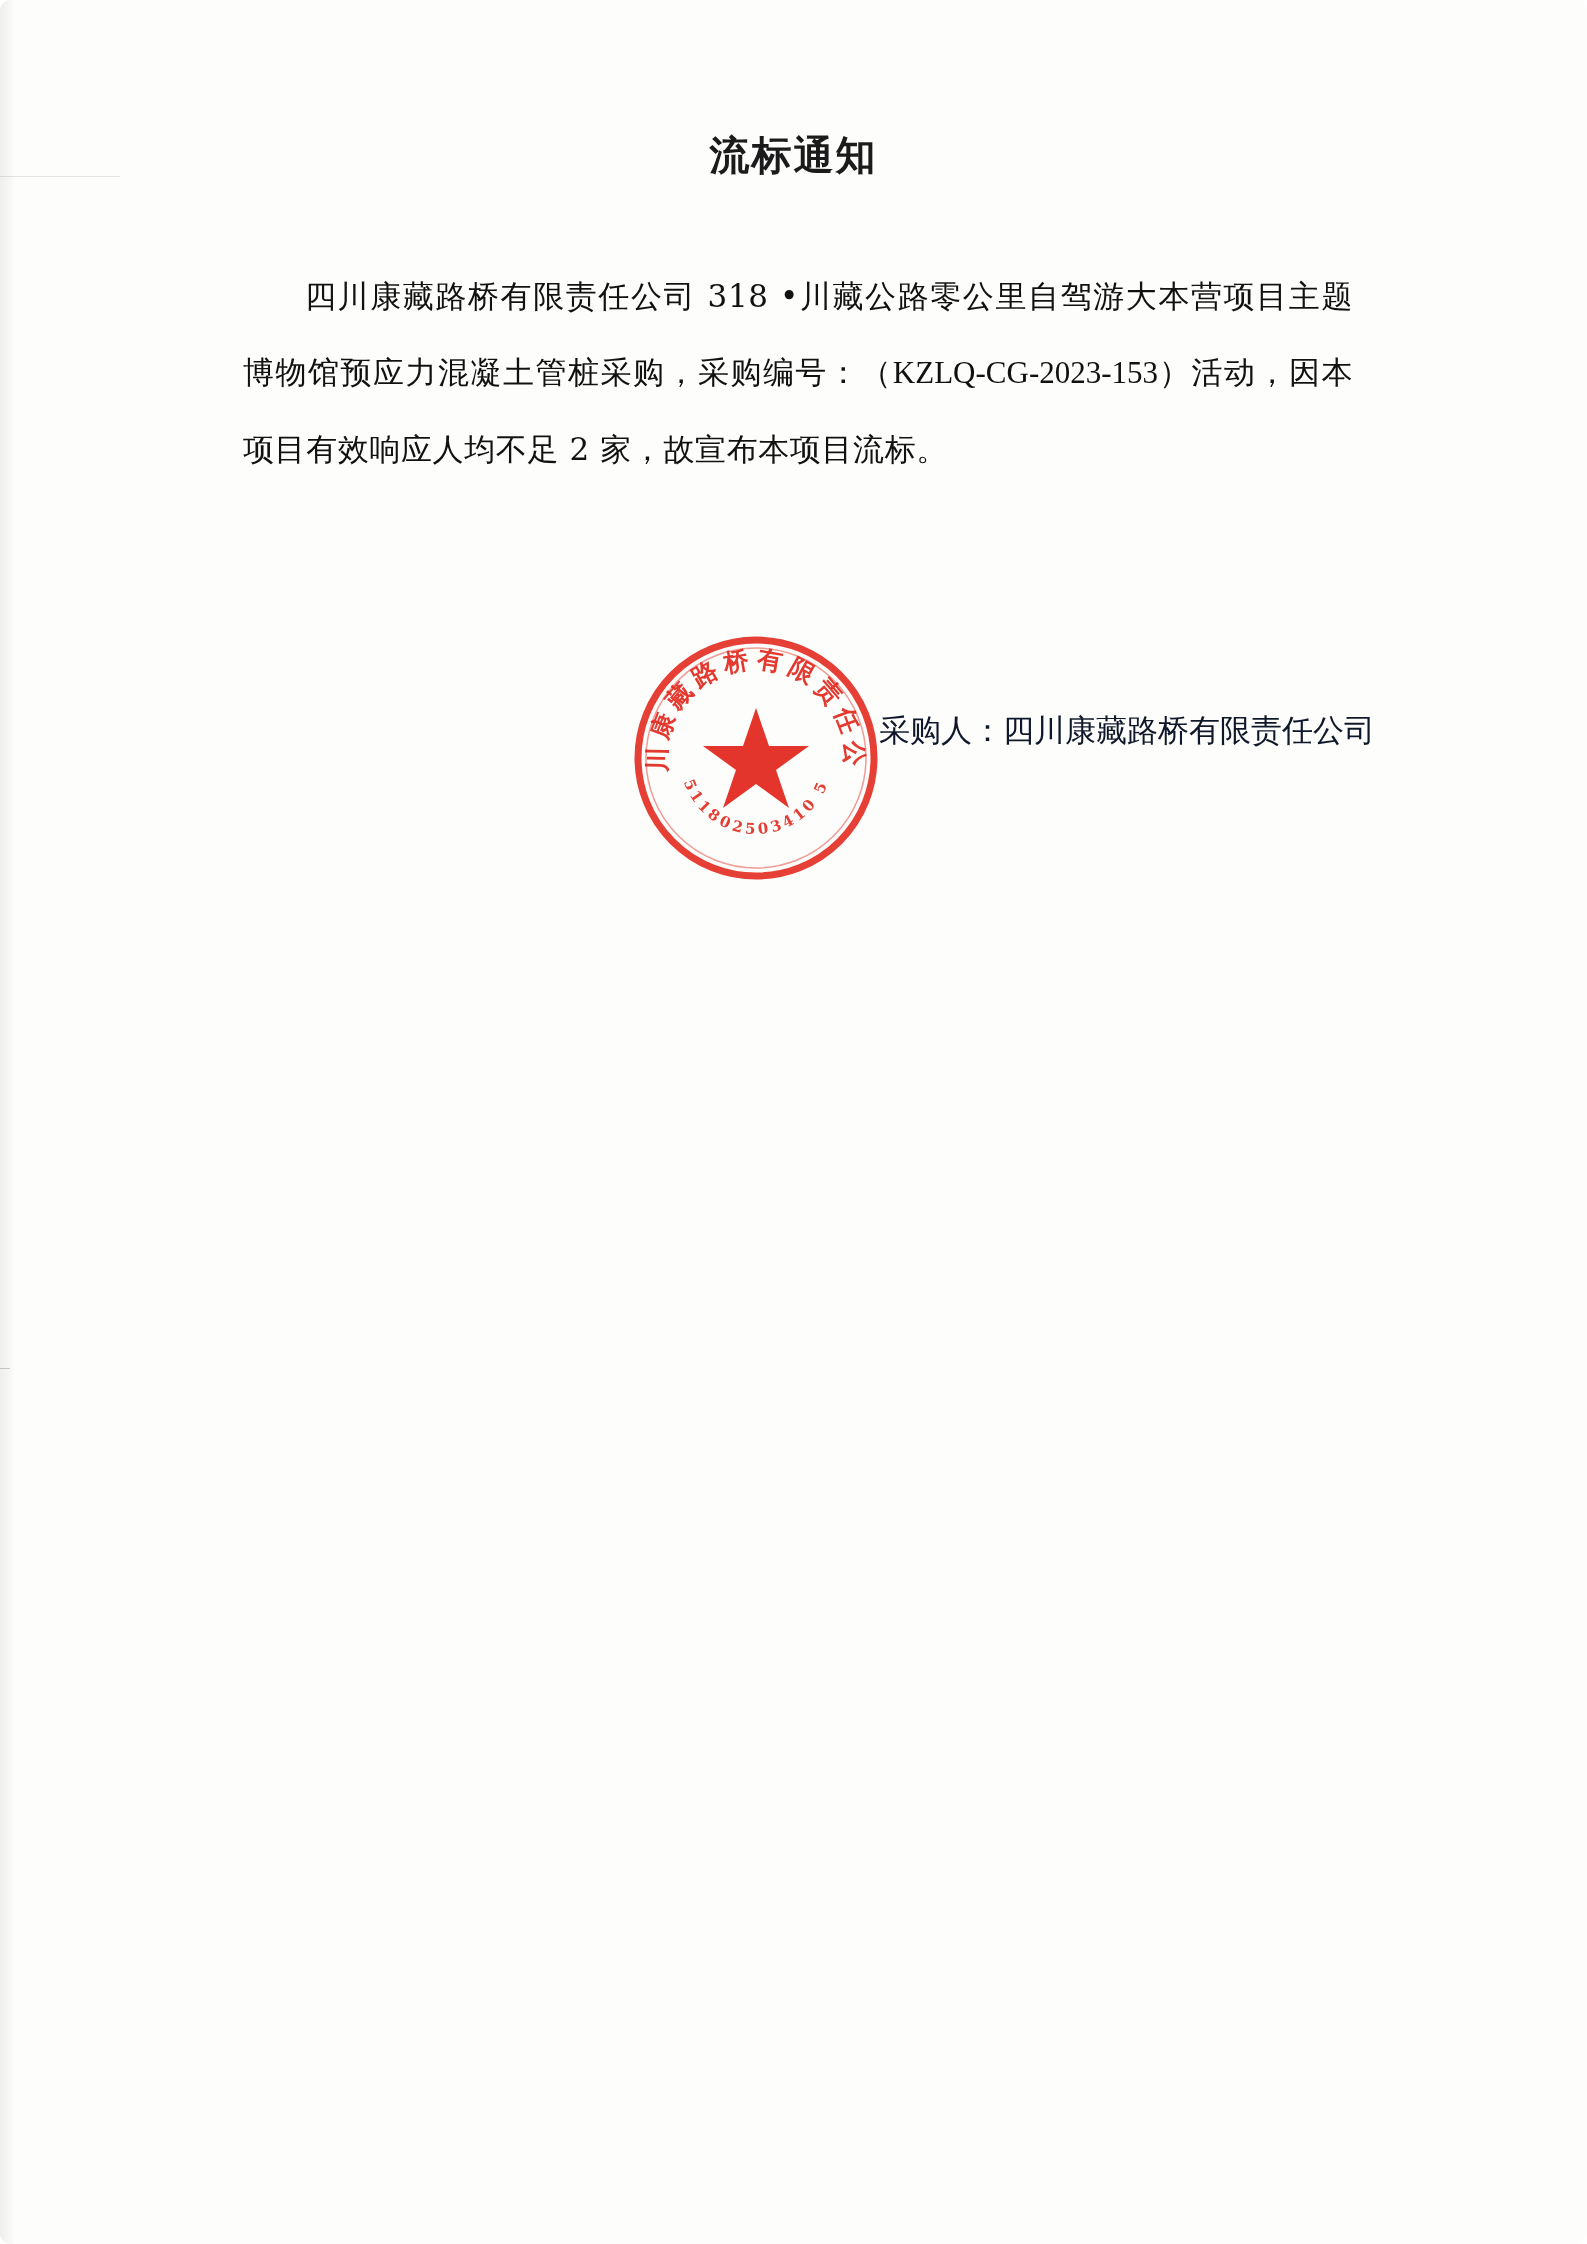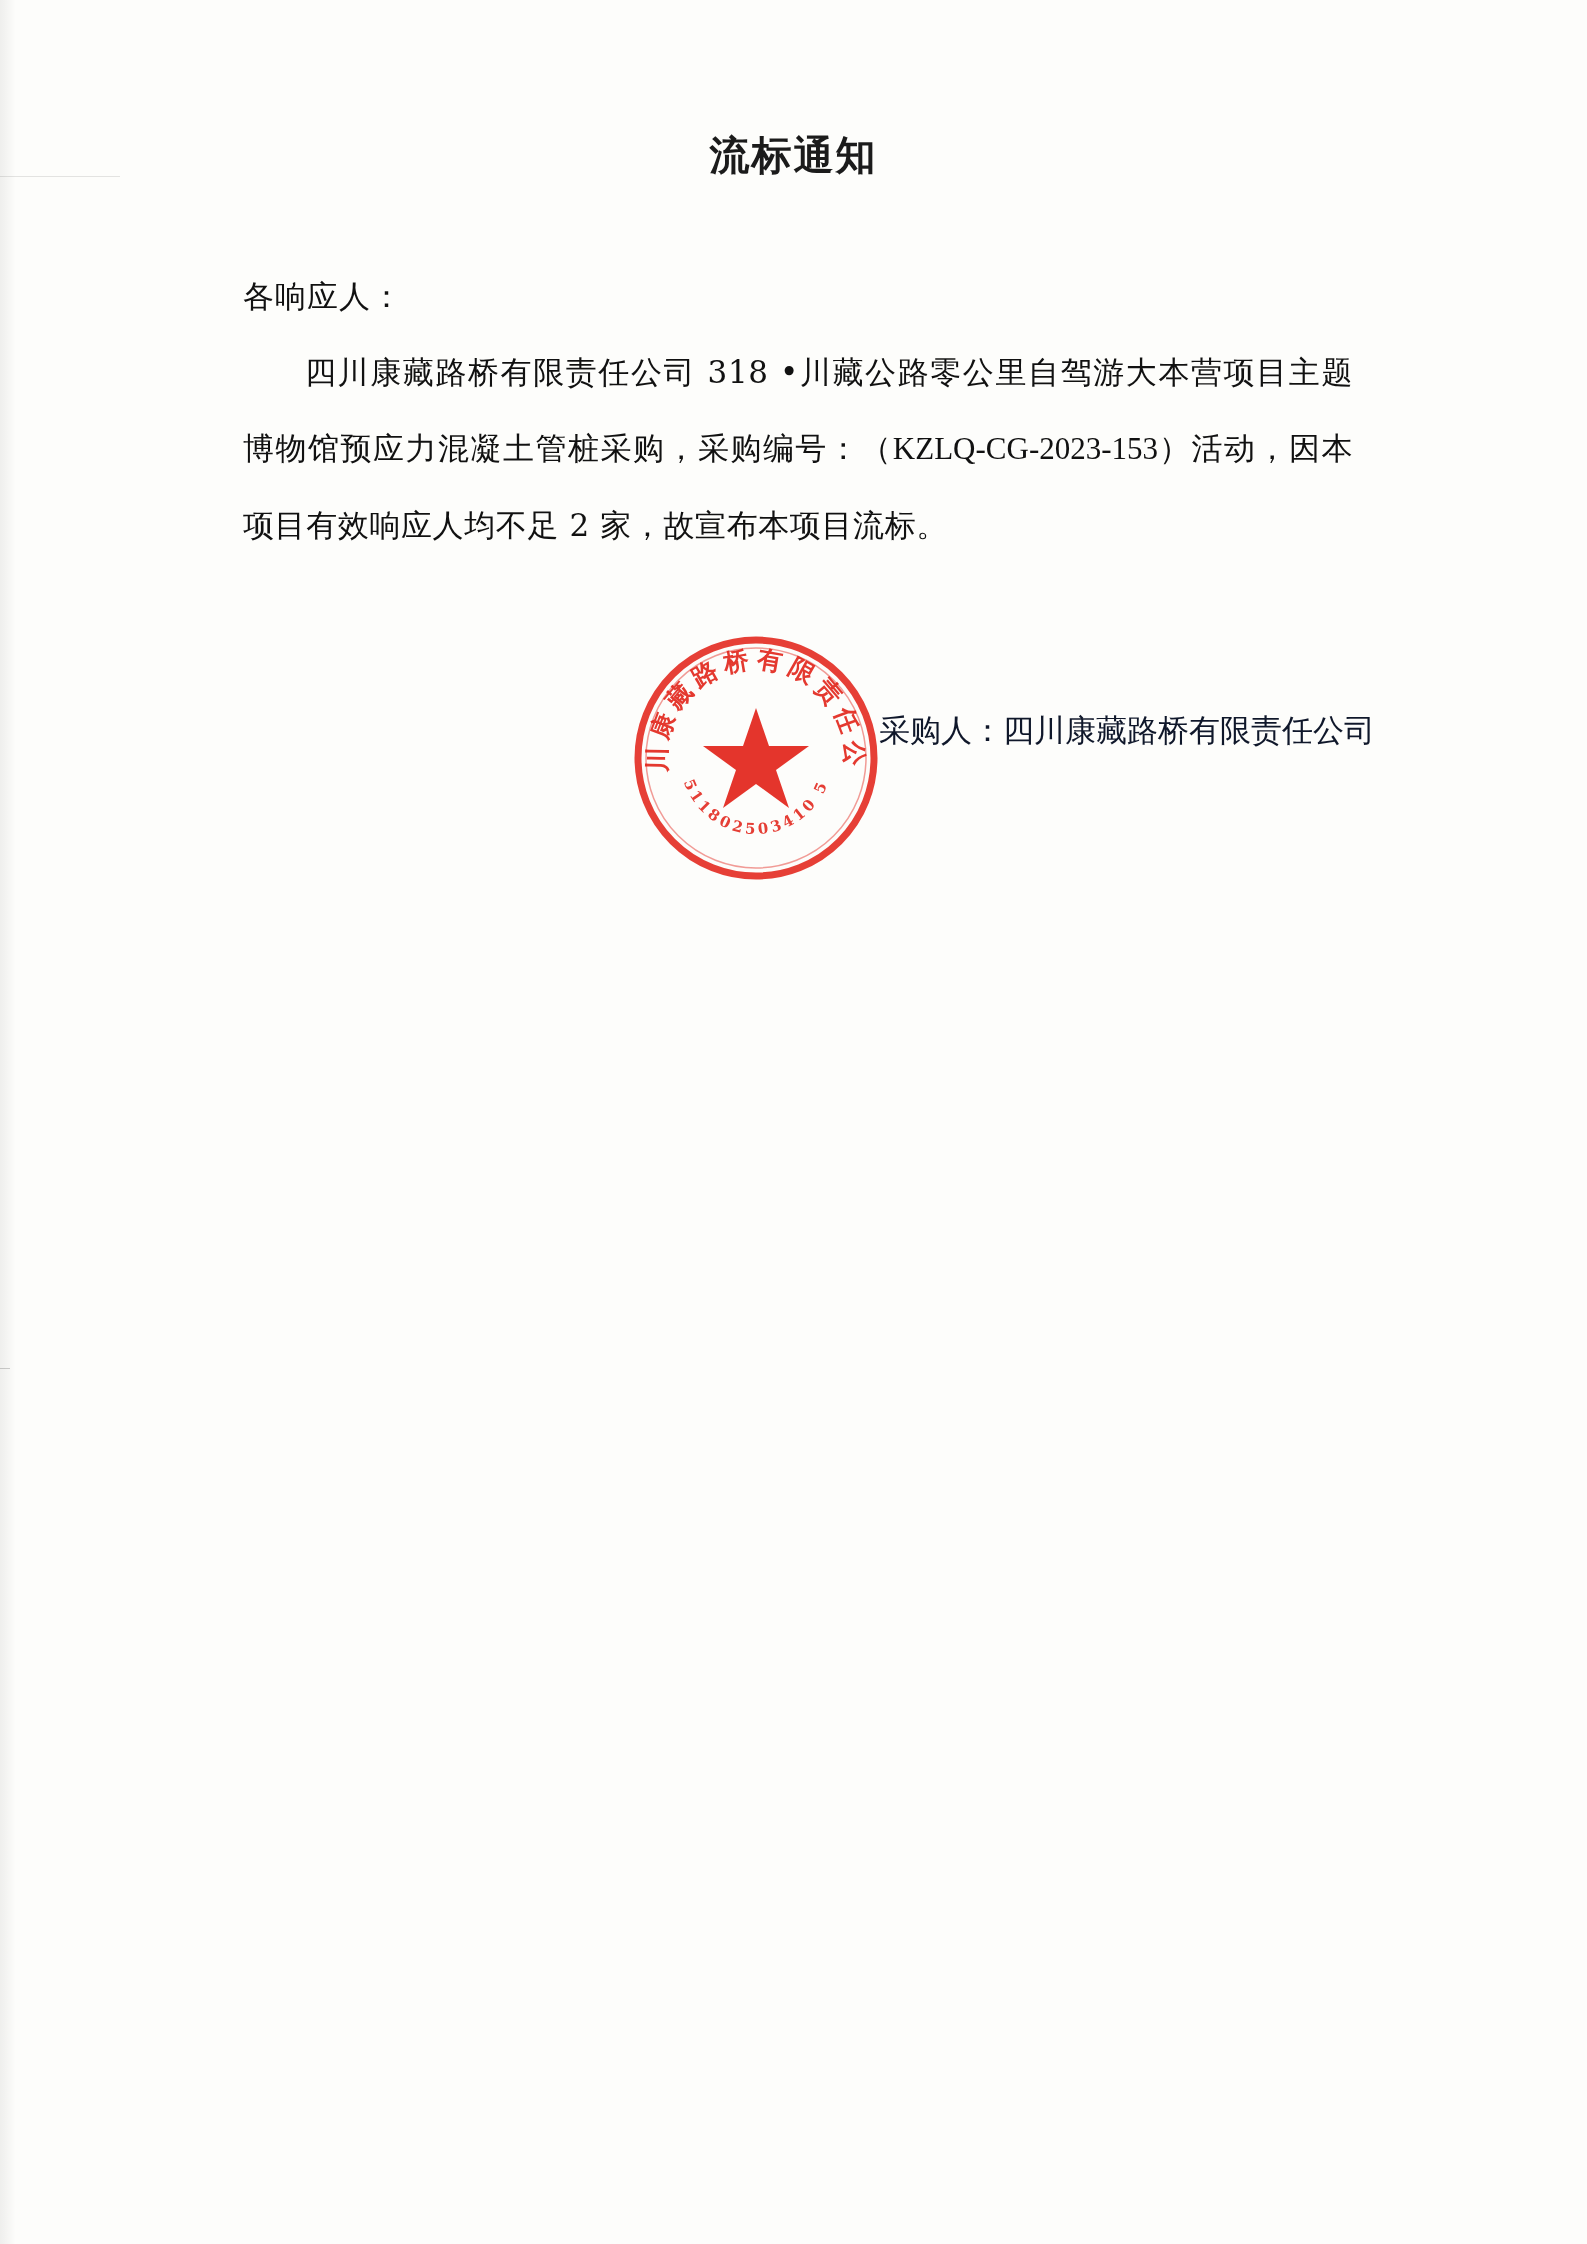--- a/index.html
+++ b/index.html
@@ -9,20 +9,21 @@
   }
   body {
     font-family: "Liberation Serif", serif;
   }
   .page {
     position: relative;
     width: 1587px;
     height: 2244px;
     background: #fdfdfb;
     overflow: hidden;
+    border-radius: 10px;
   }
   
   .page::before {
     content: "";
     position: absolute;
     left: 0; top: 0;
     width: 16px; height: 100%;
     background: linear-gradient(to right, rgba(0,0,0,0.06), rgba(0,0,0,0));
     pointer-events: none;
   }
@@ -113,21 +114,20 @@
 <body>
 
 <div class="page">
 
   <div class="scan-mark-1"></div>
   <div class="scan-mark-2"></div>
 
   <div class="doc-title">流标通知</div>
 
   <div class="body-block">
-    <div class="salutation">各响应人：</div>
     <div class="para"><span>四川康藏路桥有限责任公司 318 •川藏公路零公里自驾游大本营项目主题博物馆预应力混凝土管桩采购，采购编号：（</span><span class="code">KZLQ-CG-2023-153</span><span>）活动，因本项目有效响应人均不足 2 家，故宣布本项目流标。</span></div>
   </div>
 
   <div class="signature">
     <div><span>采购人：</span><span>四川康藏路桥有限责任公司</span></div>
   </div>
 
   <div class="seal">
     <svg width="248" height="248" viewBox="0 0 248 248" xmlns="http://www.w3.org/2000/svg">
       <defs>

